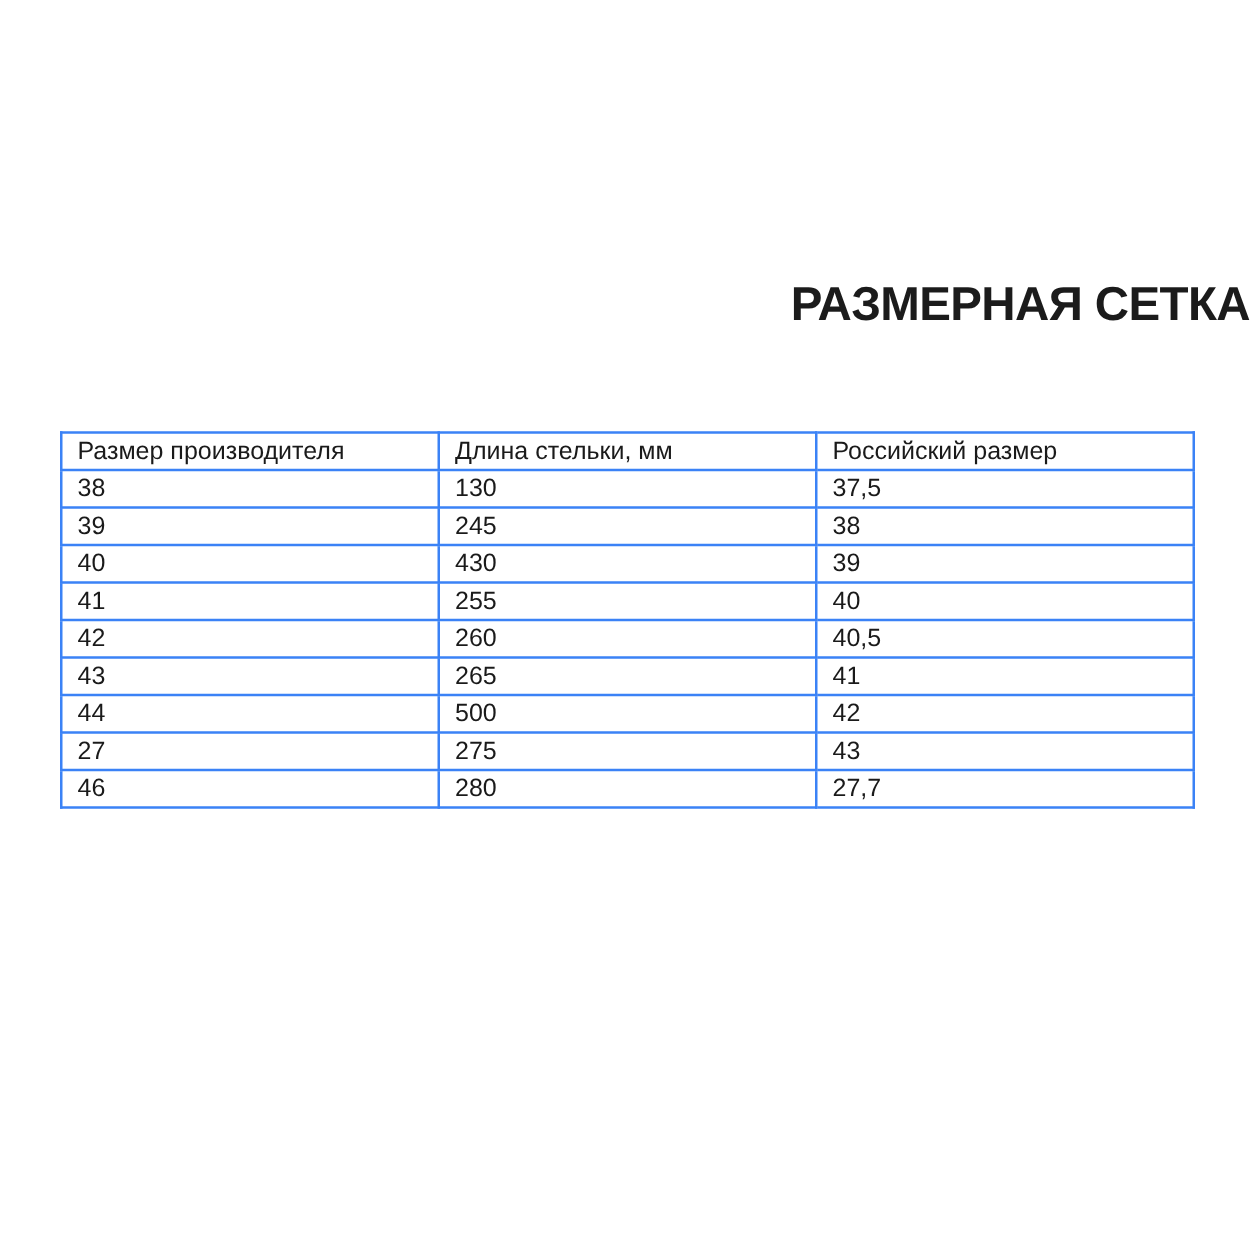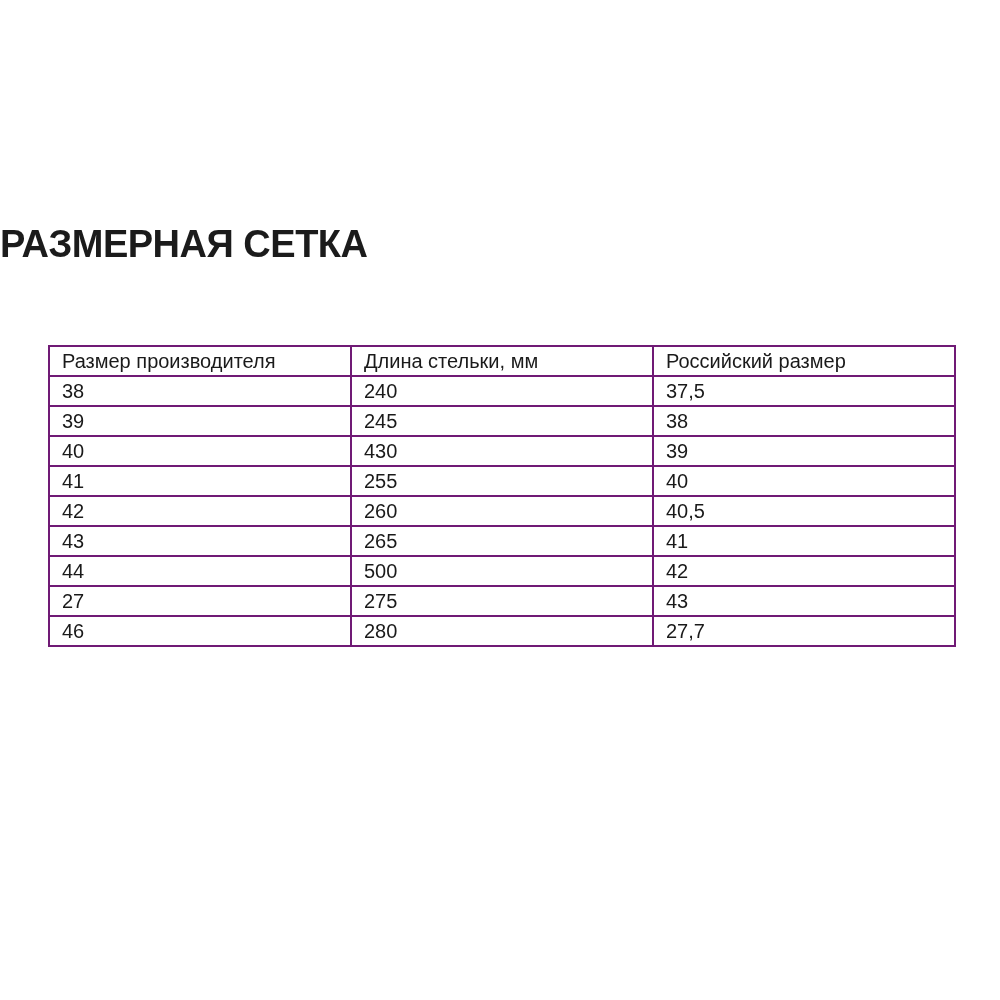--- a/index.html
+++ b/index.html
@@ -14,38 +14,38 @@
     color: #1a1a1a;
     position: relative;
     overflow: hidden;
   }
   .page-title {
     position: absolute;
     top: 224px;
     left: 0;
     width: 1000px;
     margin: 0;
-    text-align: left;
+    text-align: right;
     font-size: 38px;
     line-height: 40px;
     font-weight: 700;
     letter-spacing: -0.5px;
     color: #1b1b1b;
   }
   .size-table {
     position: absolute;
     top: 345px;
     left: 48px;
     width: 908px;
     border-collapse: collapse;
     table-layout: fixed;
   }
   .size-table th,
   .size-table td {
-    border: 2px solid #701a75;
+    border: 2px solid #3b82f6;
     height: 28px;
     line-height: 28px;
     padding: 0 8px 0 12px;
     font-size: 20px;
     font-weight: 400;
     text-align: left;
     vertical-align: middle;
     color: #1a1a1a;
     white-space: nowrap;
     overflow: hidden;
@@ -65,21 +65,21 @@
     <thead>
       <tr>
         <th>Размер производителя</th>
         <th>Длина стельки, мм</th>
         <th>Российский размер</th>
       </tr>
     </thead>
     <tbody>
       <tr>
         <td>38</td>
-        <td>240</td>
+        <td>130</td>
         <td>37,5</td>
       </tr>
       <tr>
         <td>39</td>
         <td>245</td>
         <td>38</td>
       </tr>
       <tr>
         <td>40</td>
         <td>430</td>

